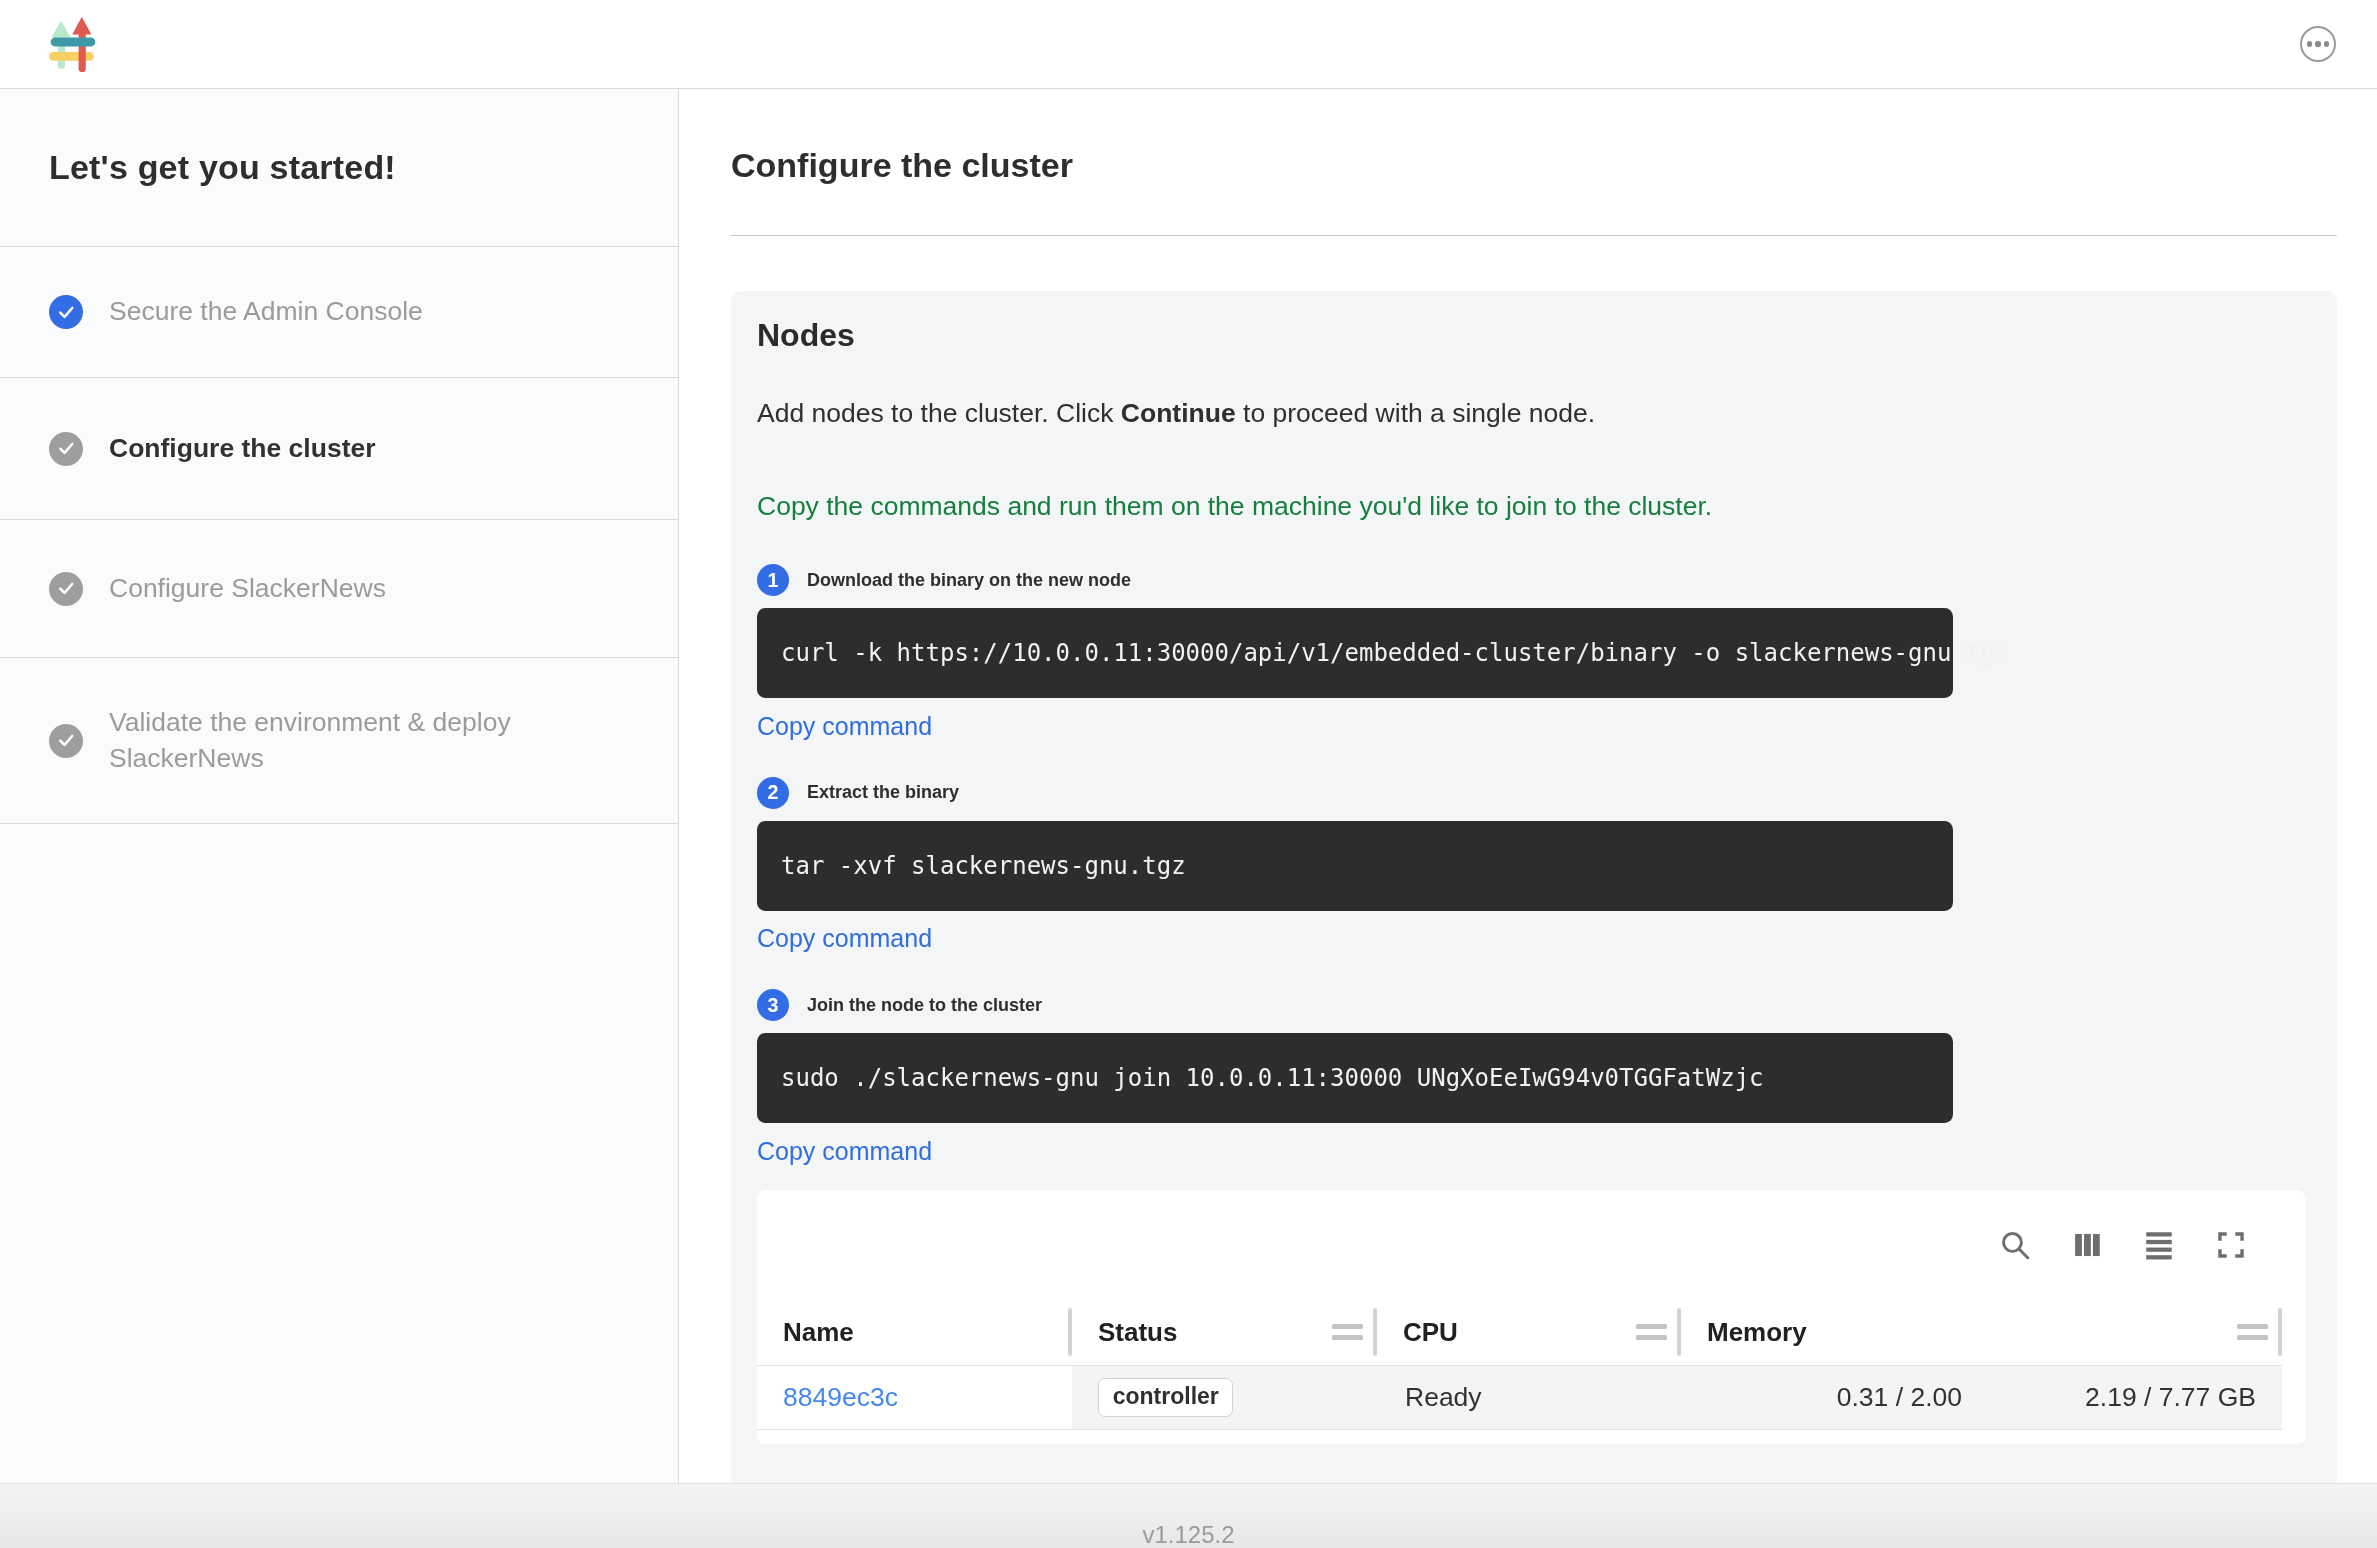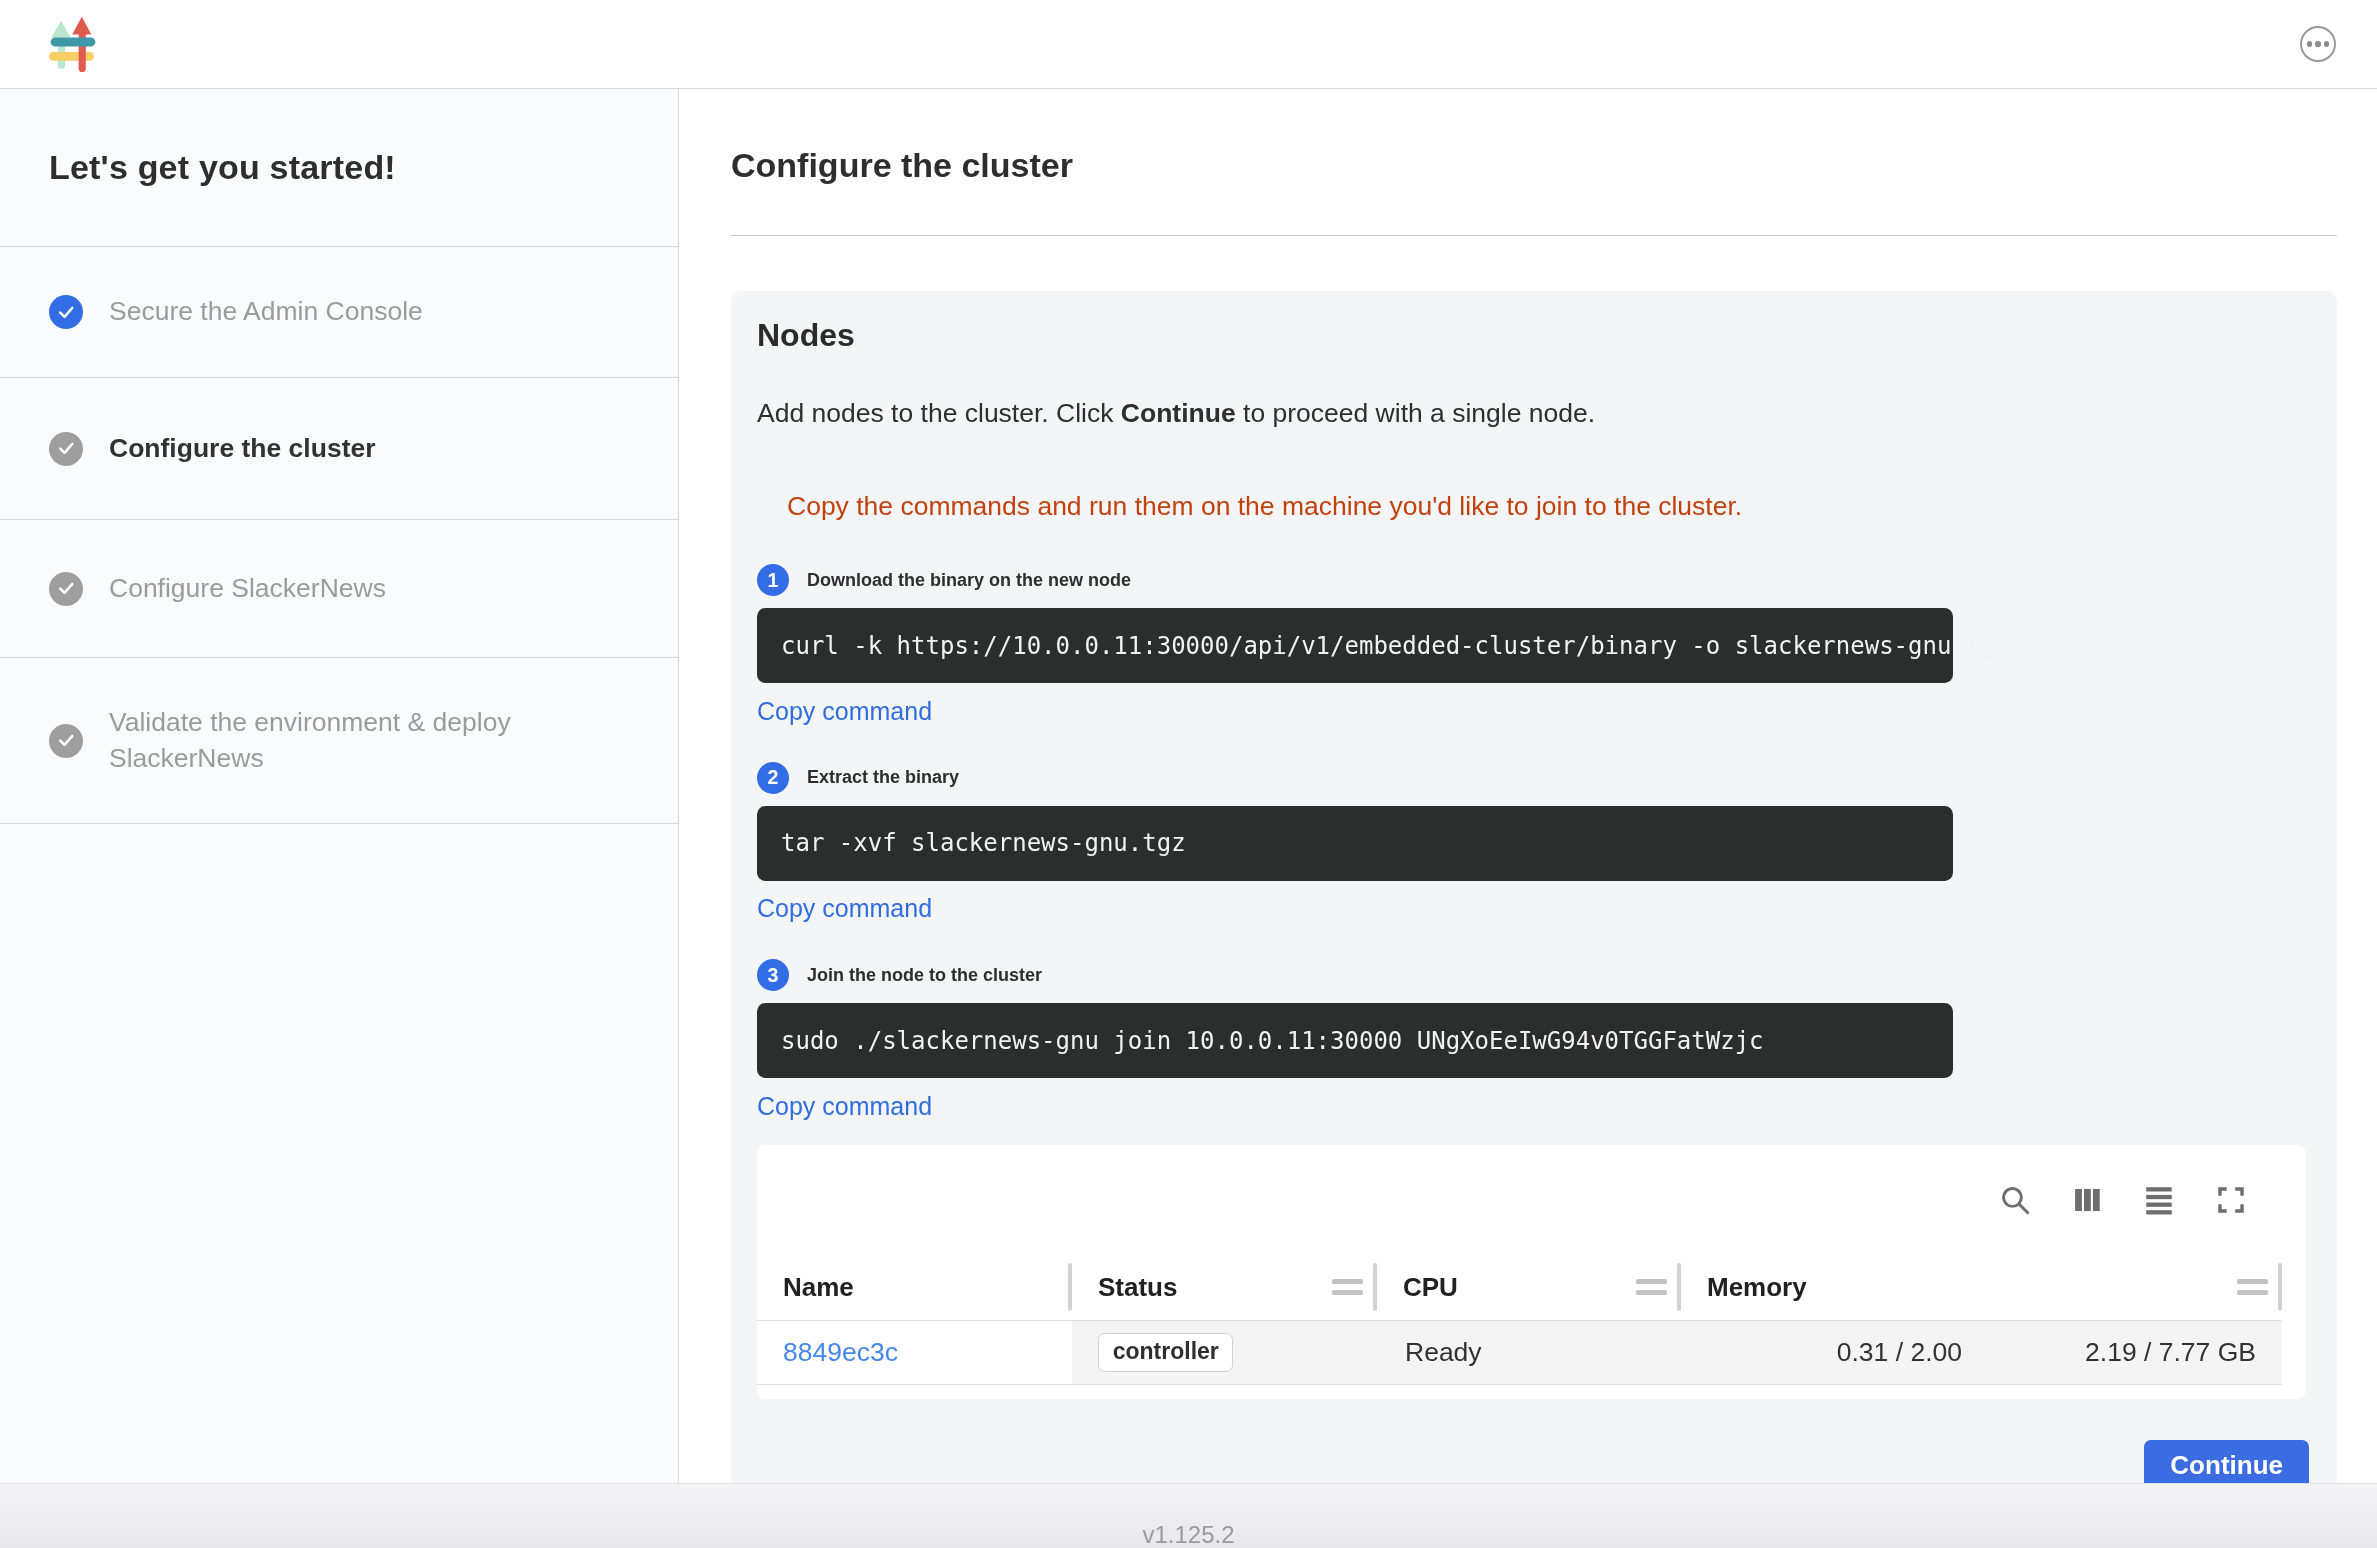--- a/index.html
+++ b/index.html
@@ -37,28 +37,28 @@
   
   .main { flex:1 1 auto; background:#ffffff; padding:0 40px 0 52px; }
   .main-title { font-size:34px; font-weight:700; color:#2e2e2e; margin-top:57px; }
   .main-divider { height:0; border-bottom:1.7px solid #c9c9cb; margin-top:50px; }
 
   
   .card { margin-top:55px; background:#f4f5f7; border-radius:10.3px; padding:26px 28px 32px 26px; }
   .card-title { font-size:32px; font-weight:700; color:#2b2b2b; }
   .card-intro { font-size:26.5px; color:#2f2f2f; margin-top:40px; line-height:38px; }
   .card-intro b { font-weight:700; }
-  .card-hint { font-size:26.5px; color:#c2410c; margin-top:55px; line-height:38px;margin-left:30px; }
+  .card-hint { font-size:26.5px; color:#15803d; margin-top:55px; line-height:38px; }
 
   .cmd-step-head { display:flex; align-items:center; gap:18px; margin-top:36px; }
   .cmd-step-head.first { margin-top:39px; }
   .step-num { width:32px; height:32px; flex:0 0 32px; border-radius:50%; background:#326de6;
               color:#fff; font-size:19.7px; font-weight:700; display:flex; align-items:center; justify-content:center; }
   .cmd-step-title { font-size:18px; font-weight:700; color:#2e2e2e; }
-  .code-block { margin-top:12px; width:1196px; height:75px; background:#2b2e2c; border-radius:8.5px;
+  .code-block { margin-top:12px; width:1196px; height:90px; background:#2b2e2c; border-radius:8.5px;
                 display:flex; align-items:center; padding:0 24px; }
   .code-block code { font-family:"DejaVu Sans Mono", monospace; font-size:24px; color:#f2f2f2; white-space:pre; }
   .copy-link { display:inline-block; margin-top:13.7px; font-size:25px; color:#2f6de0; cursor:pointer; text-decoration:none; }
 
   
   .grid { margin-top:24px; width:1549px; background:#ffffff; border-radius:8.5px; padding-right:24px; }
   .grid-toolbar { height:109px; display:flex; align-items:center; justify-content:flex-end; gap:38px; padding-right:34px; }
   .tool-icon { width:34px; height:34px; color:#6e6e6e; cursor:pointer; display:block; }
   .grid-header { display:flex; height:67px; border-bottom:0.9px solid #e0e0e0; }
   .gh-cell { display:flex; align-items:center; padding-left:26px; position:relative; cursor:pointer; }

